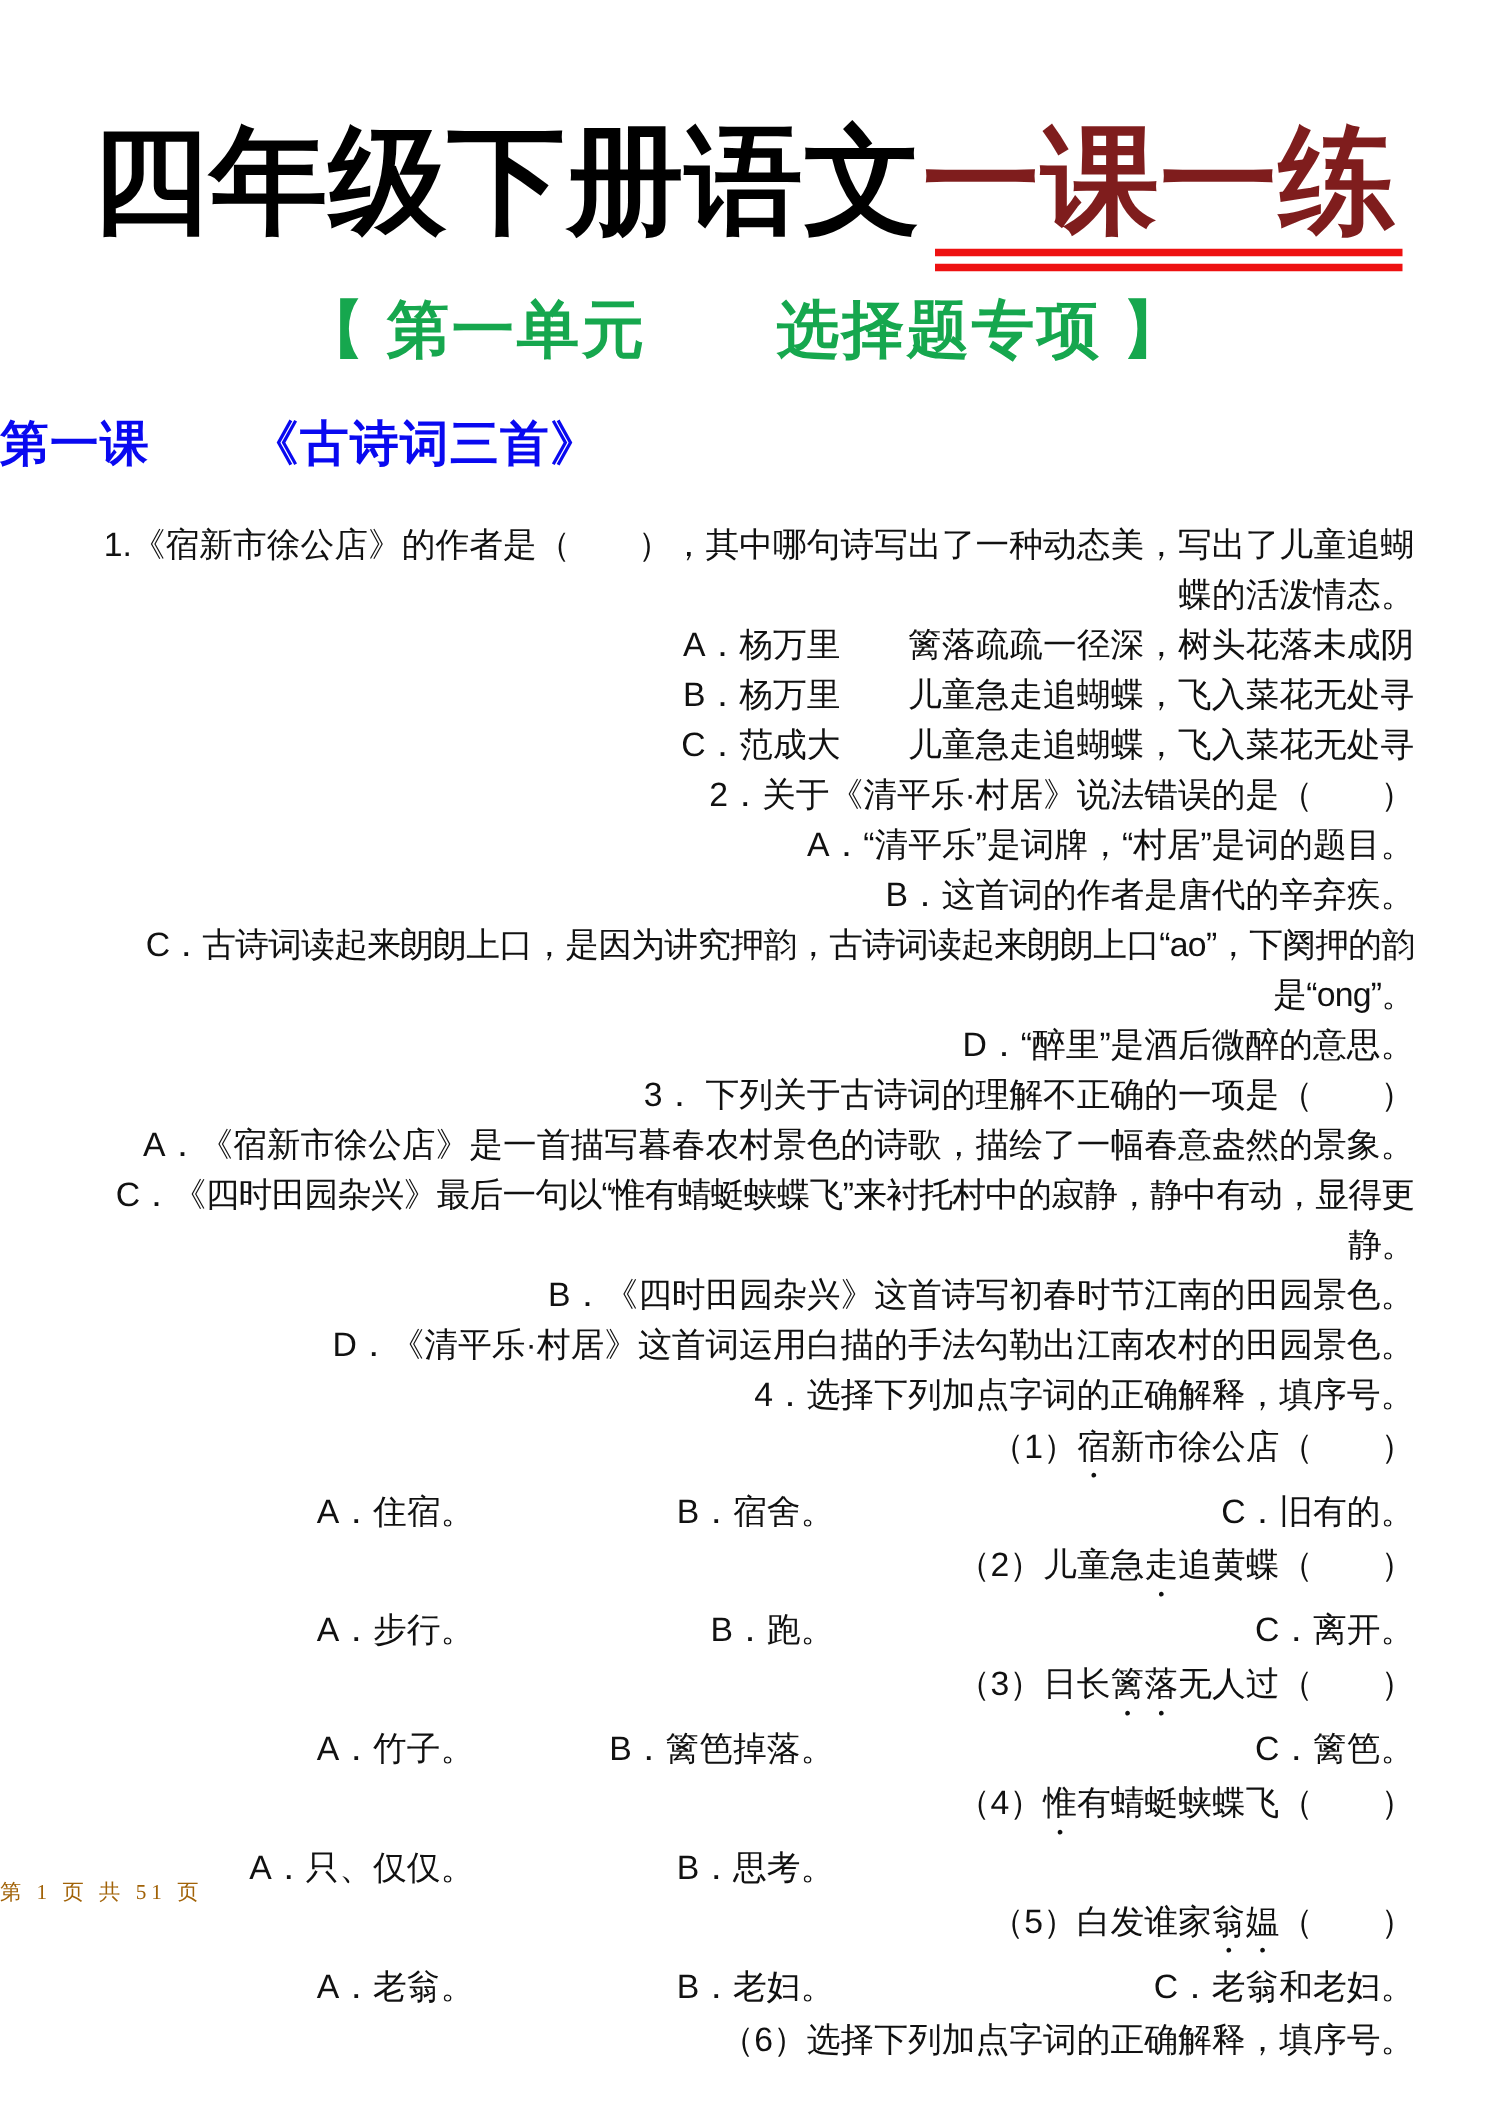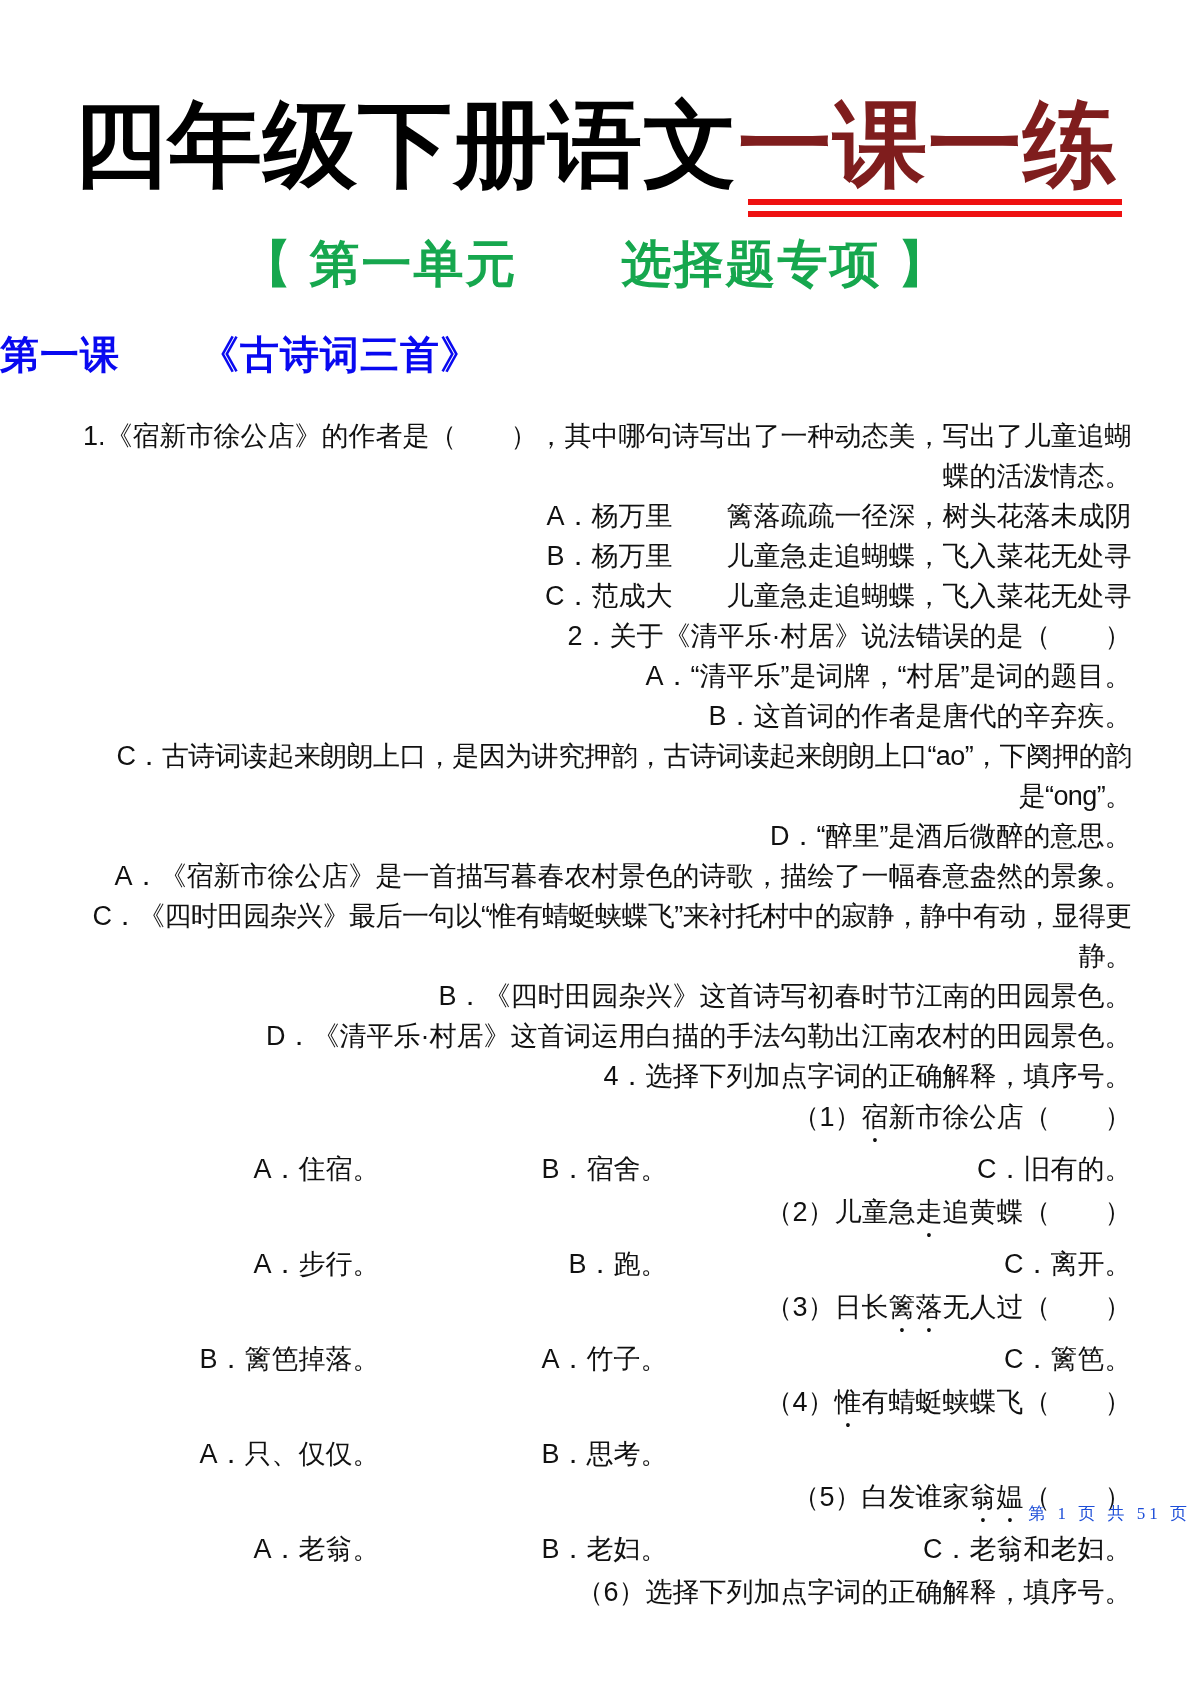--- a/index.html
+++ b/index.html
@@ -77,24 +77,24 @@
     -webkit-text-emphasis: filled dot;
     text-emphasis-position: under left;
     -webkit-text-emphasis-position: under left;
   }
 
   
   .page-footer {
     position: absolute;
     top: 1502px;
     left: 0; right: 0;
-    text-align: right;
+    text-align: left;
     font-size: 17px;
     letter-spacing: 4px;
-    color: #1d4ed8;
+    color: #a16207;
     font-family: "Liberation Serif", "DejaVu Serif", serif;
   }
 </style>
 </head>
 <body>
 
 <div class="page">
 
   <h1 class="main-title"><span class="t-black">四年级下册语文</span><span class="t-red"><span>一课一练</span><i class="u u1"></i><i class="u u2"></i></span></h1>
 
@@ -108,20 +108,21 @@
     <p class="line opt">A．杨万里　　篱落疏疏一径深，树头花落未成阴</p>
     <p class="line opt">B．杨万里　　儿童急走追蝴蝶，飞入菜花无处寻</p>
     <p class="line opt">C．范成大　　儿童急走追蝴蝶，飞入菜花无处寻</p>
 
     <p class="line stem">2．关于《清平乐·村居》说法错误的是（　　）</p>
     <p class="line opt">A．“清平乐”是词牌，“村居”是词的题目。</p>
     <p class="line opt">B．这首词的作者是唐代的辛弃疾。</p>
     <p class="line opt tight">C．古诗词读起来朗朗上口，是因为讲究押韵，古诗词读起来朗朗上口“ao”，下阕押的韵是“ong”。</p>
     <p class="line opt">D．“醉里”是酒后微醉的意思。</p>
 
+    <p class="line stem">3．  下列关于古诗词的理解不正确的一项是（　　）</p>
     <p class="line opt">A．《宿新市徐公店》是一首描写暮春农村景色的诗歌，描绘了一幅春意盎然的景象。</p>
     <p class="line opt tight">C．《四时田园杂兴》最后一句以“惟有蜻蜓蛱蝶飞”来衬托村中的寂静，静中有动，显得更静。</p>
     <p class="line opt">B．《四时田园杂兴》这首诗写初春时节江南的田园景色。</p>
     <p class="line opt">D．《清平乐·村居》这首词运用白描的手法勾勒出江南农村的田园景色。</p>
 
     <p class="line stem">4．选择下列加点字词的正确解释，填序号。</p>
 
     <p class="line subq"><span>（1）</span><span class="em">宿</span><span>新市徐公店（　　）</span></p>
     <div class="optrow">
       <span class="optcell c1">A．住宿。</span>
@@ -131,22 +132,22 @@
 
     <p class="line subq"><span>（2）儿童急</span><span class="em">走</span><span>追黄蝶（　　）</span></p>
     <div class="optrow">
       <span class="optcell c1">A．步行。</span>
       <span class="optcell c2">B．跑。</span>
       <span class="optcell c3">C．离开。</span>
     </div>
 
     <p class="line subq"><span>（3）日长</span><span class="em">篱落</span><span>无人过（　　）</span></p>
     <div class="optrow">
+      <span class="optcell c1">A．竹子。</span>
       <span class="optcell c2">B．篱笆掉落。</span>
-      <span class="optcell c1">A．竹子。</span>
       <span class="optcell c3">C．篱笆。</span>
     </div>
 
     <p class="line subq"><span>（4）</span><span class="em">惟</span><span>有蜻蜓蛱蝶飞（　　）</span></p>
     <div class="optrow">
       <span class="optcell c1">A．只、仅仅。</span>
       <span class="optcell c2">B．思考。</span>
     </div>
 
     <p class="line subq"><span>（5）白发谁家</span><span class="em">翁媪</span><span>（　　）</span></p>

